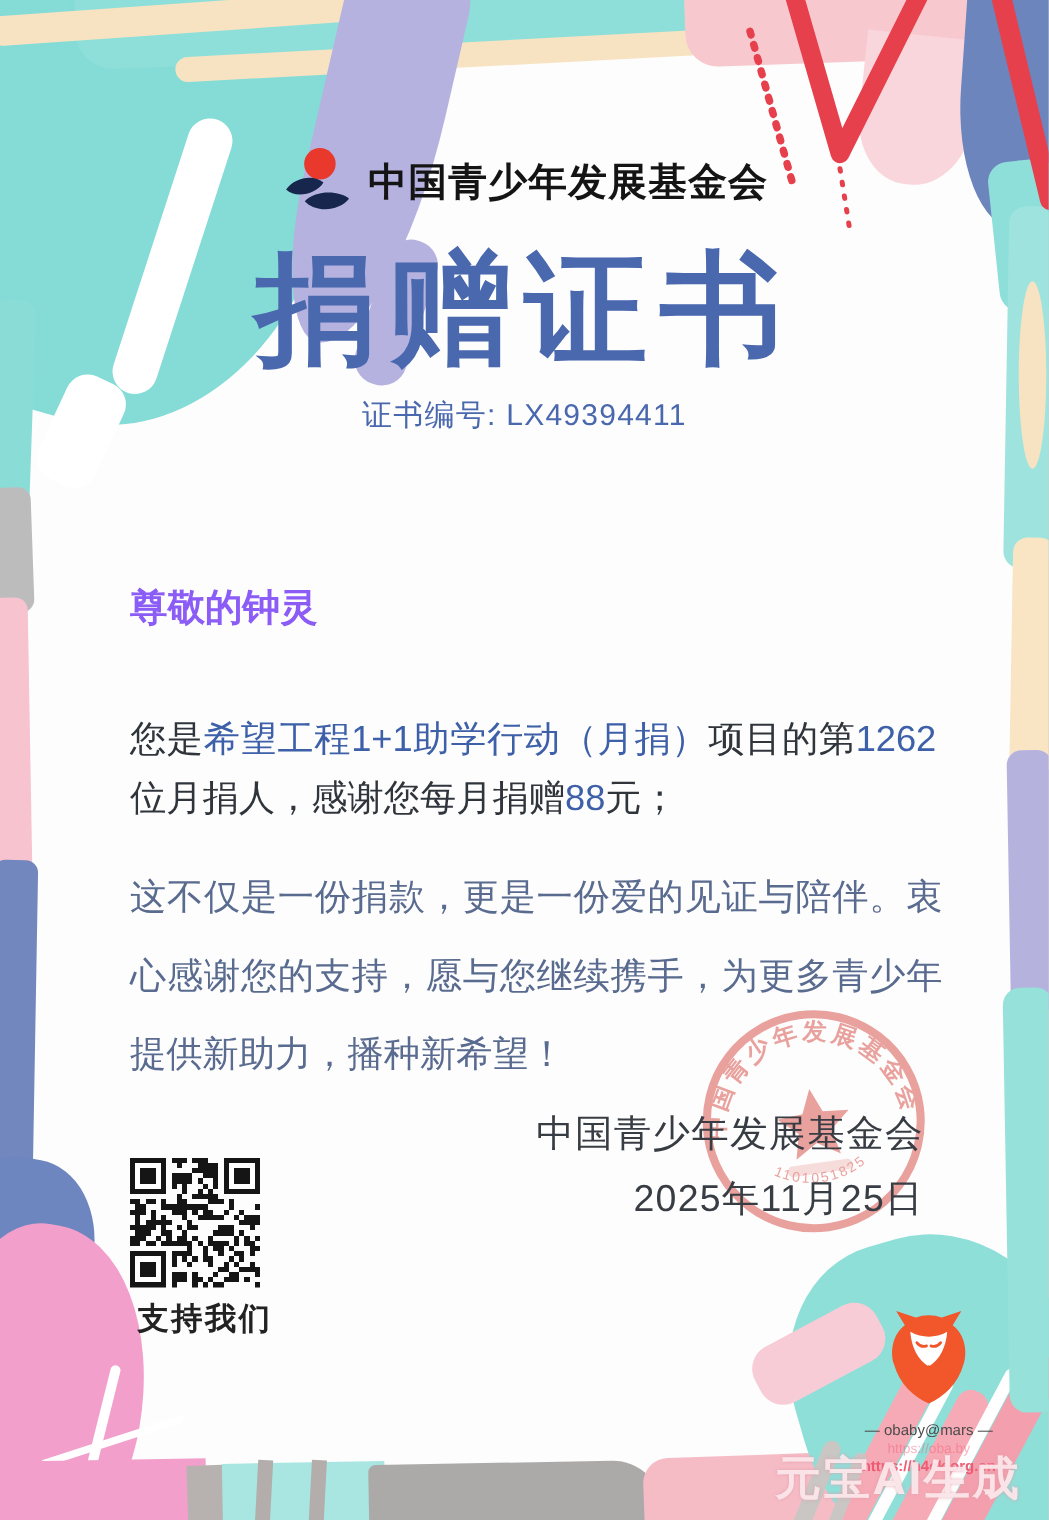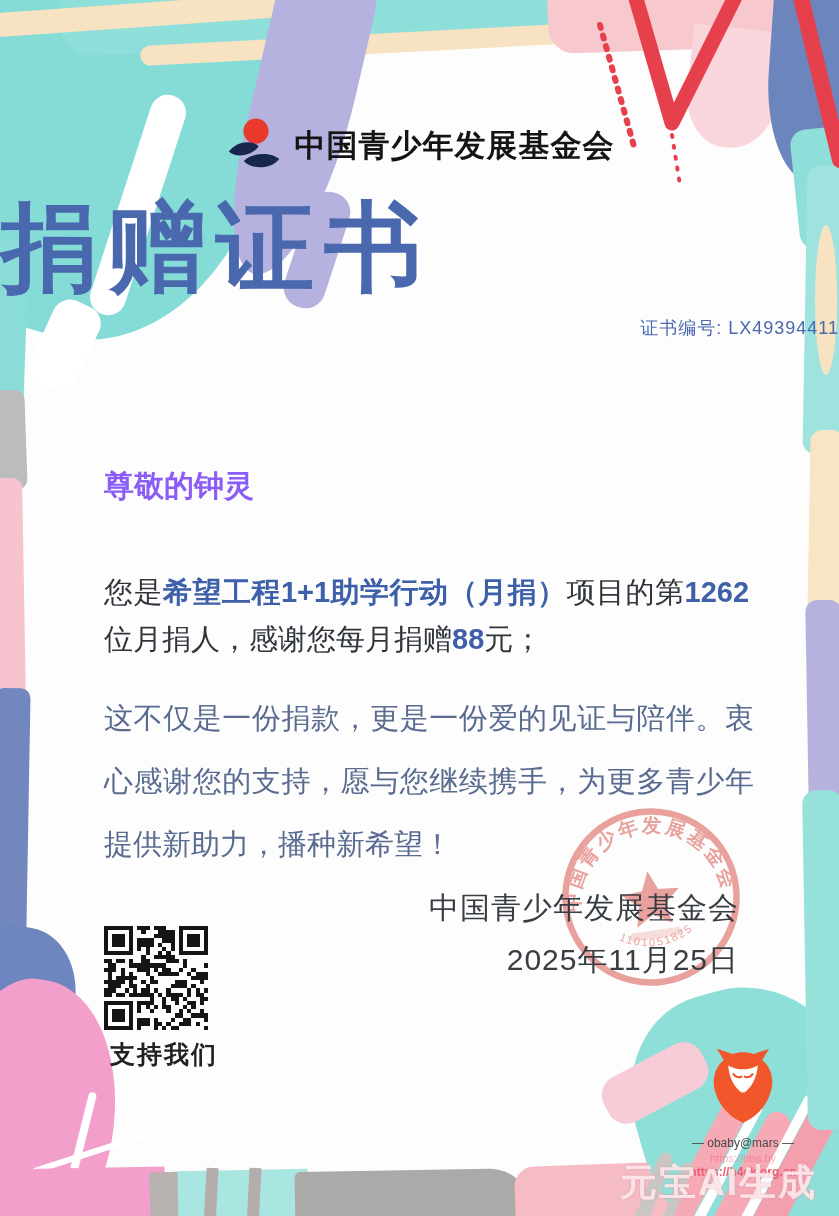--- a/index.html
+++ b/index.html
@@ -4,28 +4,28 @@
 <style>
   html,body{margin:0;padding:0;background:#888;}
   .page{position:relative;width:839px;height:1216px;margin:0 auto;background:#fdfdfd;overflow:hidden;
         font-family:"Liberation Sans","DejaVu Sans",sans-serif;}
   .dec{position:absolute;z-index:1;}
   .layer{position:absolute;z-index:2;}
   
   .logo-row{top:118px;left:0;width:100%;display:flex;align-items:center;justify-content:center;gap:10px;}
   .logo-name{font-size:31px;font-weight:700;color:#141414;letter-spacing:1px;}
   
-  .title{top:194px;left:0;width:100%;text-align:left;font-size:98px;font-weight:800;
+  .title{top:194px;left:0;width:100%;text-align:center;font-size:98px;font-weight:800;
          color:#4a68ae;letter-spacing:10px;line-height:1.1;}
-  .cert-no{top:316px;left:0;width:100%;text-align:right;font-size:18px;color:#4a68ae;letter-spacing:1px;}
+  .cert-no{top:316px;left:0;width:100%;text-align:center;font-size:24px;color:#4a68ae;letter-spacing:1px;}
   
   .greeting{top:466px;left:104px;font-size:30px;font-weight:700;color:#8b5cf6;}
   .para1{top:540px;left:104px;width:645px;font-size:29px;line-height:47px;color:#30353c;text-align:justify;}
   .para2{top:658px;left:104px;width:650px;font-size:29px;line-height:63px;color:#5a6b90;text-align:justify;}
-  .hl{color:#3d60a9;font-weight:700;}
+  .hl{color:#3d60a9;font-weight:400;}
   
   .sign{top:882px;right:100px;text-align:right;font-size:30px;color:#383d44;line-height:52px;letter-spacing:1px;}
   .sign .date{}
   .seal{position:absolute;left:558px;top:804px;width:186px;height:186px;opacity:.62;
         transform:rotate(-8deg);z-index:1;}
   
   .qr{top:926px;left:104px;width:104px;height:104px;}
   .qr-label{top:1038px;left:110px;font-size:25px;font-weight:700;color:#222;letter-spacing:2px;}
   
   .obaby{top:1048px;left:666px;width:154px;text-align:center;z-index:3;}

